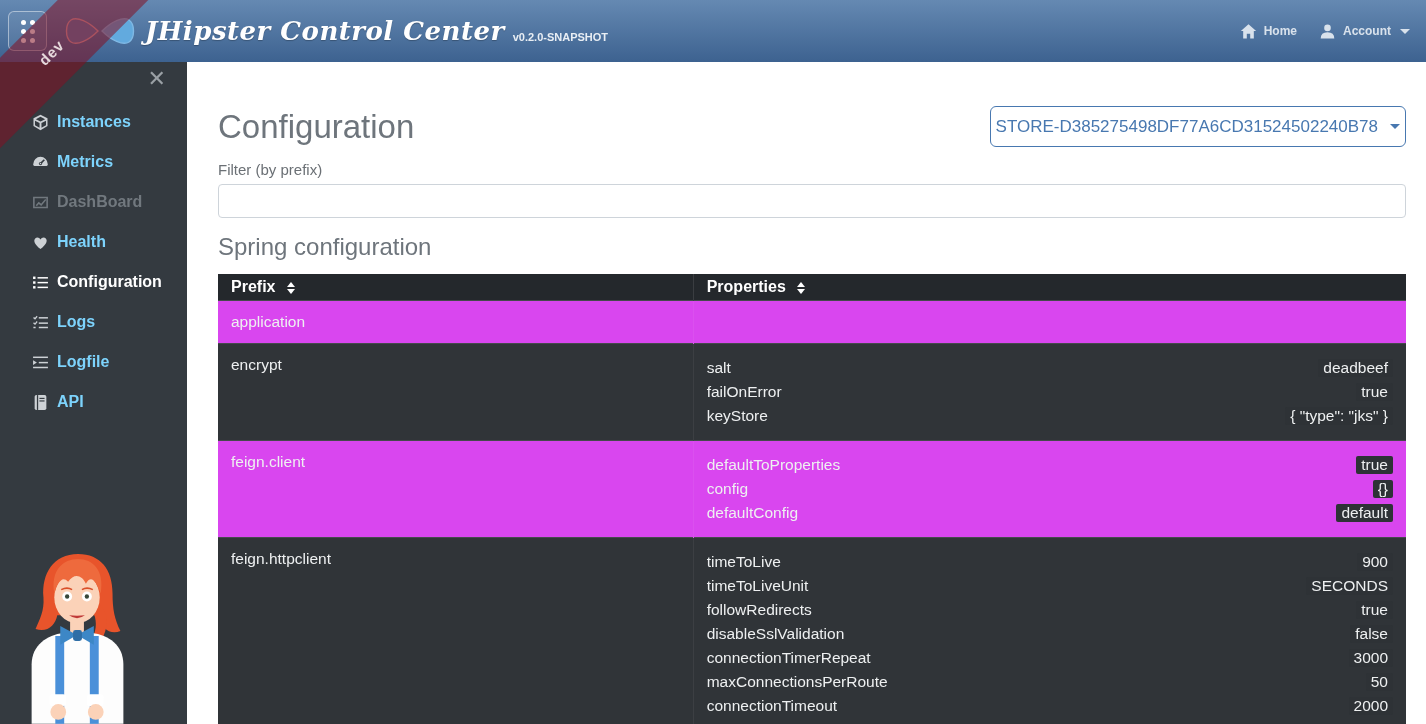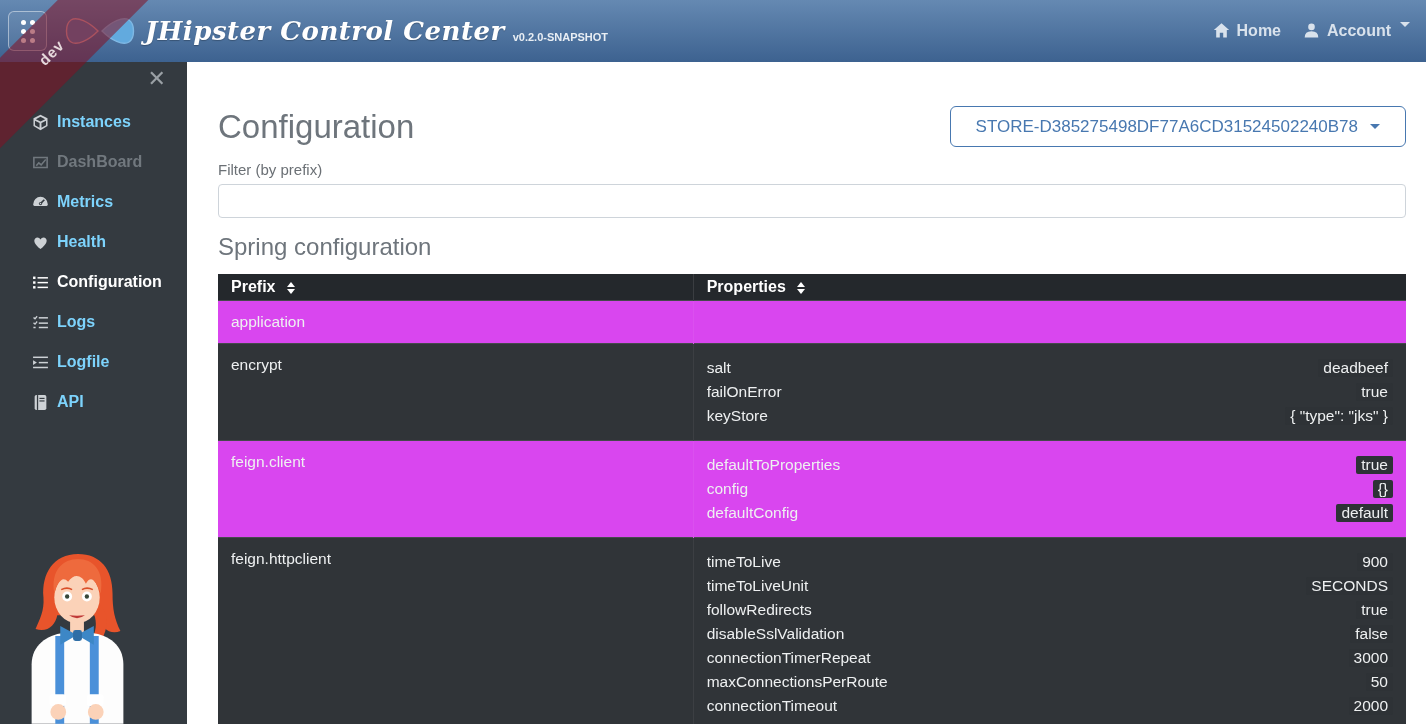--- a/index.html
+++ b/index.html
@@ -13,22 +13,22 @@
   .apps-btn { width:39px; height:40px; border:1px solid rgba(255,255,255,.45);
               background:rgba(255,255,255,.07); border-radius:6px; cursor:pointer;
               display:grid; grid-template-columns:5px 5px; grid-template-rows:5px 5px 5px;
               gap:4px; place-content:center; margin-right:14px; }
   .apps-btn i { width:5px; height:5px; border-radius:50%; background:#fff; }
   .logo { width:78px; height:46px; margin-right:6px; }
   .brand { font-family:"DejaVu Serif", serif; font-style:italic; font-weight:bold;
            color:#fff; font-size:26px; letter-spacing:.5px; text-shadow:0 1px 1px rgba(0,0,0,.25); }
   .version { color:#e9eef4; font-size:11px; font-weight:bold; margin-left:8px; margin-top:12px; }
   .nav-right { margin-left:auto; display:flex; align-items:center; gap:22px; }
-  .nav-link { display:flex; align-items:flex-start; gap:7px; color:#d9e2ec; font-weight:bold;
-              font-size:16px; cursor:pointer; }
+  .nav-link { display:flex; align-items:center; gap:7px; color:#d9e2ec; font-weight:bold;
+              font-size:12px; cursor:pointer; }
   .nav-link svg { fill:#d9e2ec; }
   .caret-down { width:0; height:0; border-left:5px solid transparent; border-right:5px solid transparent;
                 border-top:5px solid #d9e2ec; margin-left:2px; }
 
   
   .dev-ribbon { position:fixed; left:-79px; top:20px; width:260px; height:64px; z-index:60;
                 transform:rotate(-45deg); background:rgba(131,17,35,0.55);
                 display:flex; align-items:center; justify-content:center;
                 color:#e6d9dc; font-size:15px; font-weight:bold; letter-spacing:1px;
                 pointer-events:none; }
@@ -46,21 +46,21 @@
   .side-item.active svg { fill:#ffffff; }
   .side-item.muted { color:#71787e; }
   .side-item.muted svg { fill:#71787e; }
   .mascot { position:absolute; left:4px; bottom:0; width:148px; height:178px; }
 
   
   .main { position:fixed; top:62px; left:187px; width:1239px; height:662px;
           background:#fff; padding:44px 20px 0 31px; overflow:hidden; }
   .title-row { display:flex; align-items:center; justify-content:space-between; }
   .page-title { font-size:33px; font-weight:400; color:#6e757c; }
-  .instance-btn { display:flex; align-items:center; gap:12px; height:41px; padding:0 25px;
+  .instance-btn { display:flex; align-items:center; gap:12px; height:41px; padding:0 5px;
                   background:#fff; border:1px solid #4878b0; border-radius:6px;
                   color:#4878b0; font-size:17px; cursor:pointer; font-family:inherit; }
   .instance-btn .caret { width:0; height:0; border-left:5px solid transparent;
                   border-right:5px solid transparent; border-top:5px solid #4878b0; }
   .filter-label { display:block; margin-top:14px; font-size:15px; color:#6b7075; }
   .filter-input { width:100%; height:34px; margin-top:6px; border:1px solid #ced4da;
                   border-radius:4px; padding:0 10px; font-size:15px; color:#495057;
                   font-family:inherit; outline:none; }
   .section-title { font-size:24px; font-weight:400; color:#6e757c; margin-top:15px; margin-bottom:13px; }
 
@@ -124,35 +124,35 @@
 
 <aside class="sidebar">
   <span class="sidebar-close">✕</span>
   <ul class="side-nav">
     <li class="side-item">
       <svg width="17" height="17" viewBox="0 0 16 16" fill-rule="evenodd">
         <path d="M8 .8 L14.6 4.1 V11.2 L8 15.2 L1.4 11.2 V4.1 Z M8 2.7 L3.6 4.9 L8 7.1 L12.4 4.9 Z M2.8 6.3 L7.1 8.5 V13 L2.8 10.6 Z M13.2 6.3 L8.9 8.5 V13 L13.2 10.6 Z"></path>
       </svg>
       <span>Instances</span>
     </li>
+    <li class="side-item">
+      <svg width="17" height="17" viewBox="0 0 16 16">
+        <path d="M8 2.6 A6.8 6.8 0 0 1 14.8 9.4 A1.3 1.3 0 0 1 13.5 11.2 H2.5 A1.3 1.3 0 0 1 1.2 9.4 A6.8 6.8 0 0 1 8 2.6 Z"></path>
+        <line x1="8" y1="9" x2="11.6" y2="5.4" stroke="#343a40" stroke-width="1.6"></line>
+        <circle cx="8" cy="9" r="1.5" fill="#343a40"></circle>
+          <circle cx="8" cy="9" r=".7"></circle>
+      </svg>
+      <span>Metrics</span>
+    </li>
     <li class="side-item muted">
       <svg width="17" height="17" viewBox="0 0 16 16" fill-rule="evenodd">
         <path d="M1 2.5 H15 V13.5 H1 Z M2.5 4 V12 H13.5 V4 Z"></path>
         <path d="M3.5 10.6 L6.3 7.3 L8.6 9.2 L12.4 4.8 L13.4 5.7 L8.7 11.2 L6.4 9.3 L4.6 11.5 Z"></path>
       </svg>
       <span>DashBoard</span>
-    </li>
-    <li class="side-item">
-      <svg width="17" height="17" viewBox="0 0 16 16">
-        <path d="M8 2.6 A6.8 6.8 0 0 1 14.8 9.4 A1.3 1.3 0 0 1 13.5 11.2 H2.5 A1.3 1.3 0 0 1 1.2 9.4 A6.8 6.8 0 0 1 8 2.6 Z"></path>
-        <line x1="8" y1="9" x2="11.6" y2="5.4" stroke="#343a40" stroke-width="1.6"></line>
-        <circle cx="8" cy="9" r="1.5" fill="#343a40"></circle>
-          <circle cx="8" cy="9" r=".7"></circle>
-      </svg>
-      <span>Metrics</span>
     </li>
     <li class="side-item">
       <svg width="17" height="17" viewBox="0 0 16 16">
         <path d="M8 14.2 C2.4 9.9 1.1 6.2 3 4.2 C4.6 2.4 7 3.2 8 5.2 C9 3.2 11.4 2.4 13 4.2 C14.9 6.2 13.6 9.9 8 14.2 Z"></path>
       </svg>
       <span>Health</span>
     </li>
     <li class="side-item active">
       <svg width="17" height="17" viewBox="0 0 16 16">
         <rect x="1" y="2.4" width="2.3" height="2.3"></rect>

